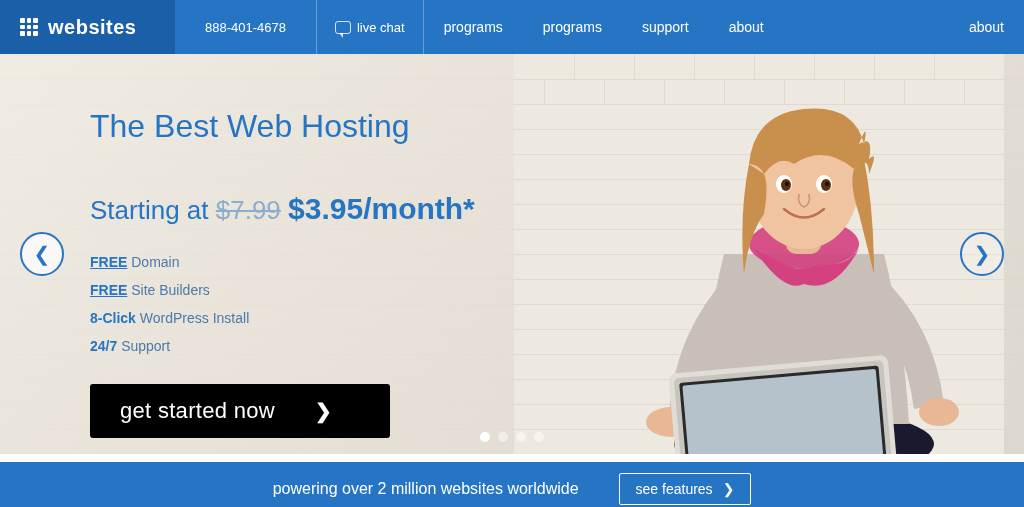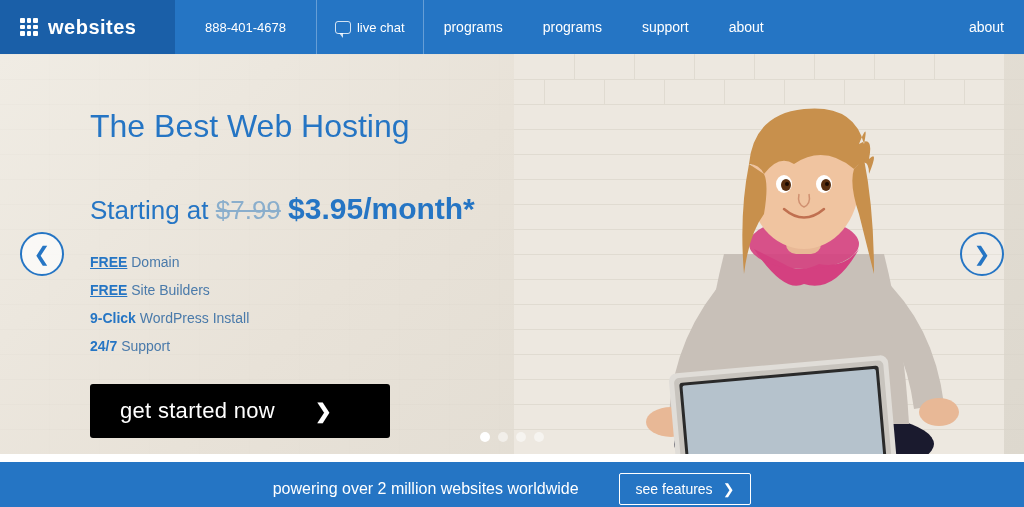--- a/index.html
+++ b/index.html
@@ -426,21 +426,21 @@
     <div class="hero-features">
       <div class="feature-item">
         <span class="feature-free">FREE</span>
         <span> Domain</span>
       </div>
       <div class="feature-item">
         <span class="feature-free">FREE</span>
         <span> Site Builders</span>
       </div>
       <div class="feature-item">
-        <span class="feature-bold">9-Click</span>
+        <span class="feature-bold">8-Click</span>
         <span> WordPress Install</span>
       </div>
       <div class="feature-item">
         <span class="feature-bold">24/7</span>
         <span> Support</span>
       </div>
     </div>
 
     <button class="cta-btn">
       <span>get started now</span>

